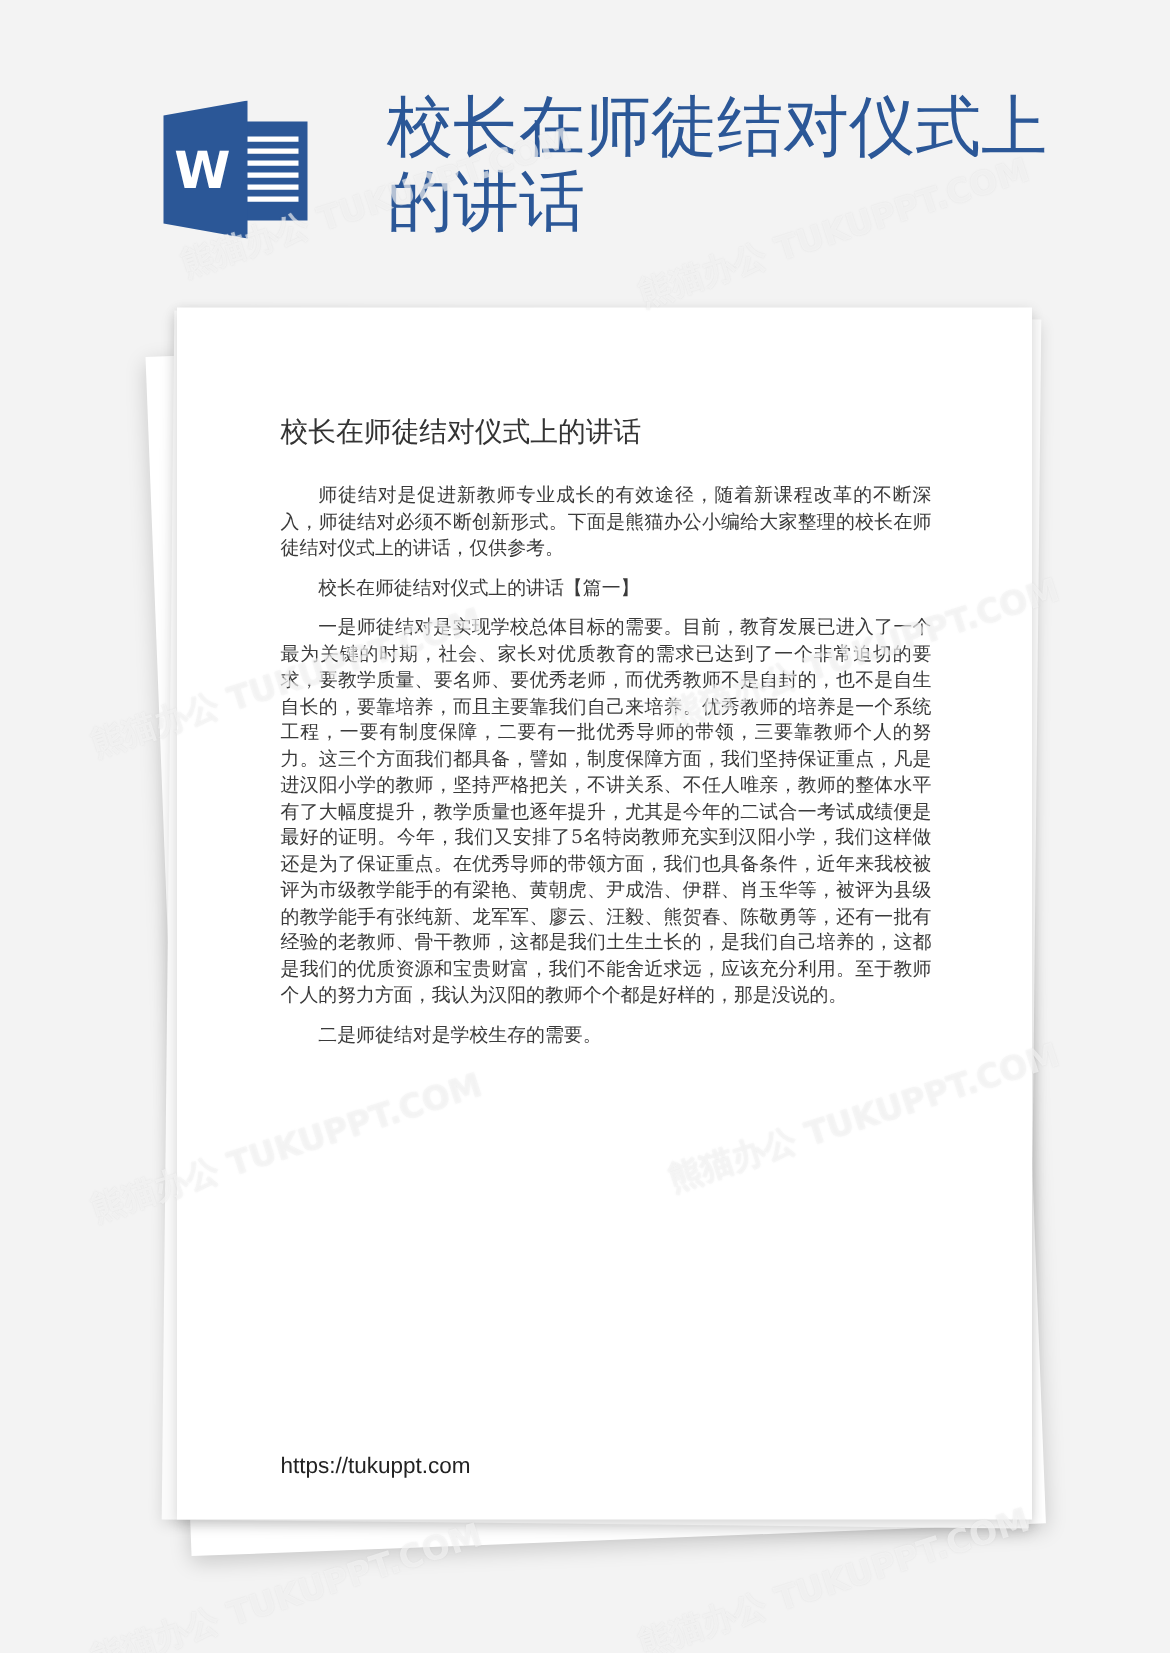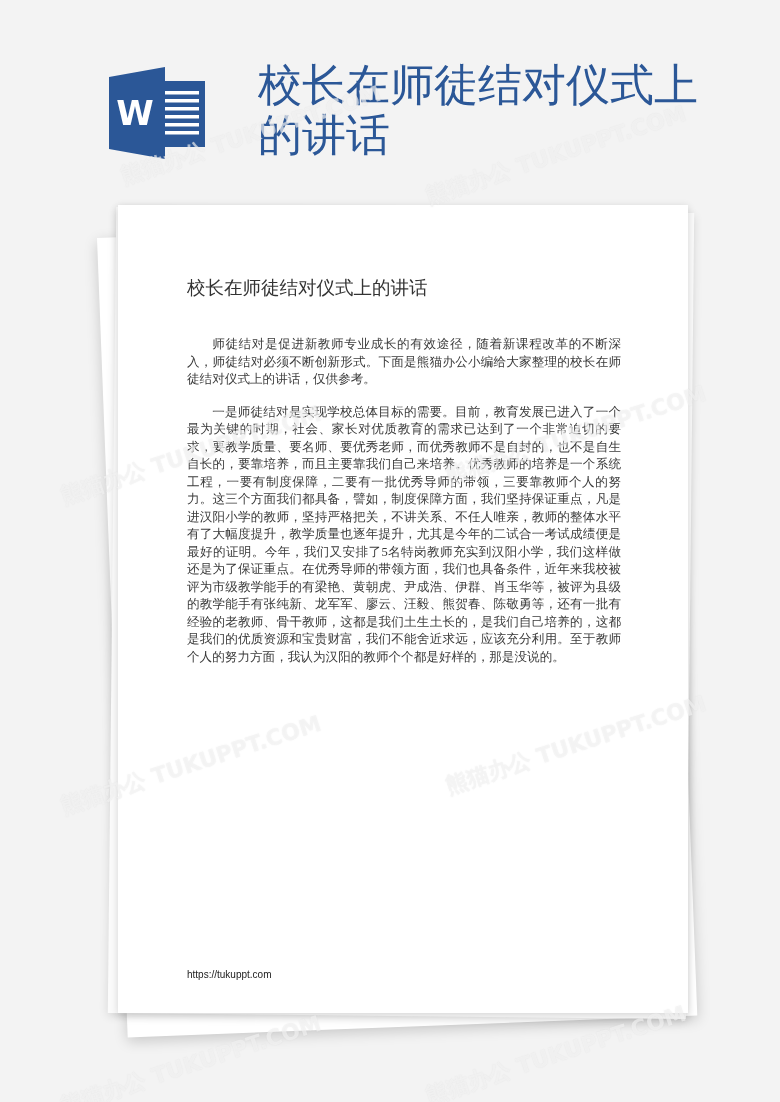--- a/index.html
+++ b/index.html
@@ -89,31 +89,30 @@
     .body {
       position: absolute;
       left: 69px;
       top: 116px;
       width: 434px;
       font-size: 12.6px;
       line-height: 17.5px;
       color: #3a3a3a;
     }
     .body p {
-      margin: 15px 0 9px 0;
+      margin: 0 0 9px 0;
       text-indent: 2em;
       text-align: justify;
-      font-family: Liberation Serif, serif;
     }
     .footer-url {
       position: absolute;
       left: 69px;
       top: 764px;
       font-family: "Liberation Sans", "DejaVu Sans", sans-serif;
-      font-size: 10px;
+      font-size: 15px;
       color: #222;
     }
   </style>
 </head>
 <body>
 
 <div class="word-icon">
   <svg width="100" height="92" viewBox="0 0 100 92" xmlns="http://www.w3.org/2000/svg">
     <rect x="44" y="14" width="54" height="66" fill="#2b5797"></rect>
     <rect x="52" y="24" width="40" height="3.5" fill="#ffffff"></rect>
@@ -129,21 +128,23 @@
 
 <h1 class="header-title">校长在师徒结对仪式上的讲话</h1>
 
 <div class="page-back"></div>
 <div class="page-mid"></div>
 
 <div class="page">
   <h2 class="doc-title">校长在师徒结对仪式上的讲话</h2>
   <div class="body">
     <p>师徒结对是促进新教师专业成长的有效途径，随着新课程改革的不断深入，师徒结对必须不断创新形式。下面是熊猫办公小编给大家整理的校长在师徒结对仪式上的讲话，仅供参考。</p>
+    <p>校长在师徒结对仪式上的讲话【篇一】</p>
     <p>一是师徒结对是实现学校总体目标的需要。目前，教育发展已进入了一个最为关键的时期，社会、家长对优质教育的需求已达到了一个非常迫切的要求，要教学质量、要名师、要优秀老师，而优秀教师不是自封的，也不是自生自长的，要靠培养，而且主要靠我们自己来培养。优秀教师的培养是一个系统工程，一要有制度保障，二要有一批优秀导师的带领，三要靠教师个人的努力。这三个方面我们都具备，譬如，制度保障方面，我们坚持保证重点，凡是进汉阳小学的教师，坚持严格把关，不讲关系、不任人唯亲，教师的整体水平有了大幅度提升，教学质量也逐年提升，尤其是今年的二试合一考试成绩便是最好的证明。今年，我们又安排了5名特岗教师充实到汉阳小学，我们这样做还是为了保证重点。在优秀导师的带领方面，我们也具备条件，近年来我校被评为市级教学能手的有梁艳、黄朝虎、尹成浩、伊群、肖玉华等，被评为县级的教学能手有张纯新、龙军军、廖云、汪毅、熊贺春、陈敬勇等，还有一批有经验的老教师、骨干教师，这都是我们土生土长的，是我们自己培养的，这都是我们的优质资源和宝贵财富，我们不能舍近求远，应该充分利用。至于教师个人的努力方面，我认为汉阳的教师个个都是好样的，那是没说的。</p>
+    <p>二是师徒结对是学校生存的需要。</p>
   </div>
   <div class="footer-url">https://tukuppt.com</div>
 </div>
 
 <div class="watermark" style="left:115px;top:120px;">熊猫办公 TUKUPPT.COM</div>
 <div class="watermark" style="left:420px;top:140px;">熊猫办公 TUKUPPT.COM</div>
 <div class="watermark" style="left:55px;top:440px;">熊猫办公 TUKUPPT.COM</div>
 <div class="watermark" style="left:440px;top:420px;">熊猫办公 TUKUPPT.COM</div>
 <div class="watermark" style="left:55px;top:750px;">熊猫办公 TUKUPPT.COM</div>
 <div class="watermark" style="left:440px;top:730px;">熊猫办公 TUKUPPT.COM</div>

